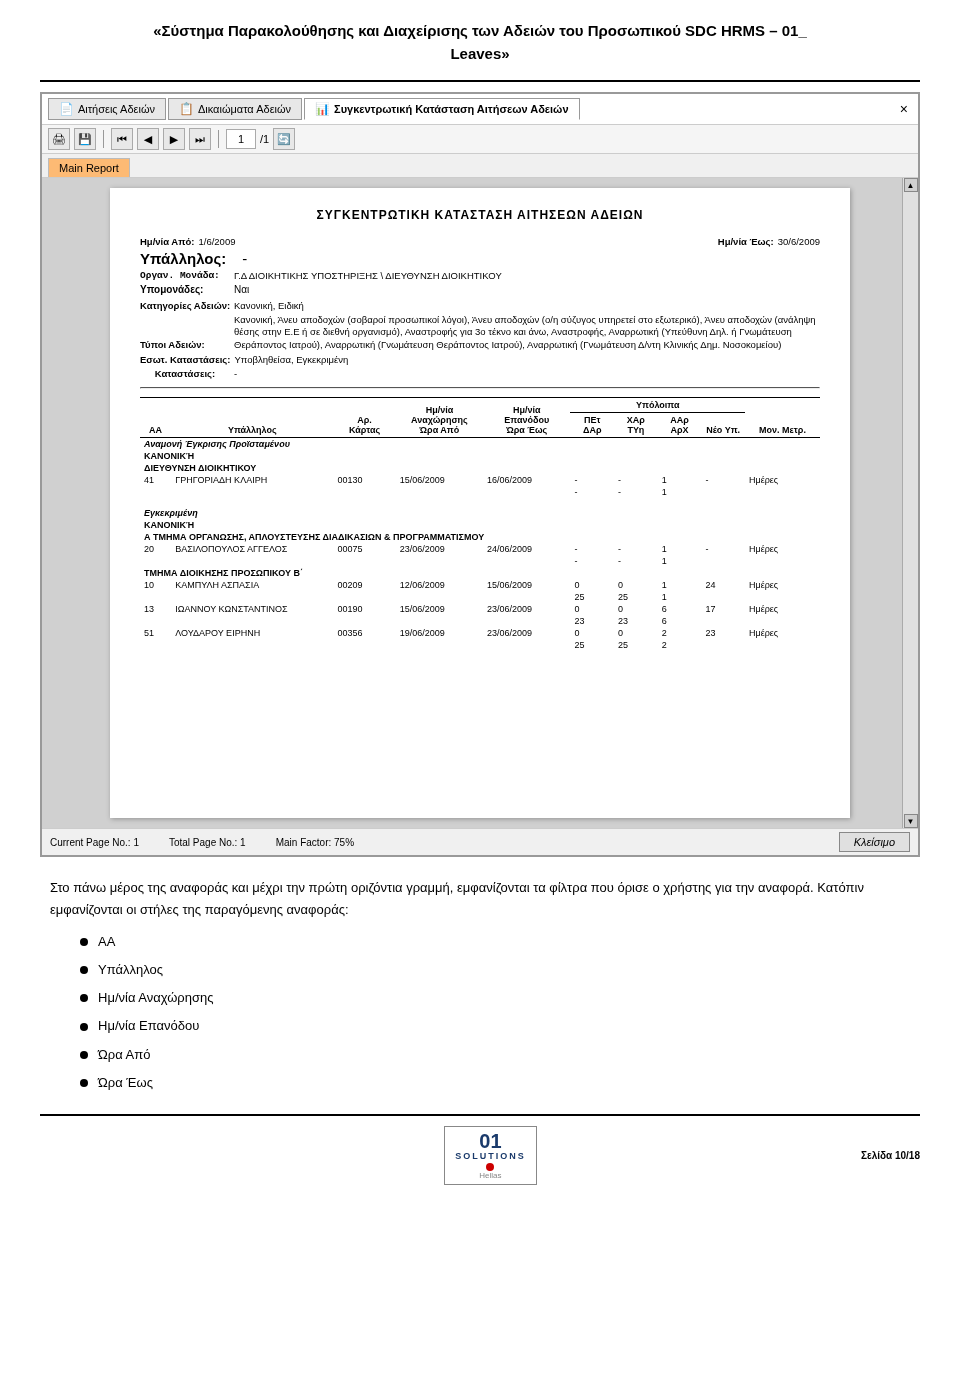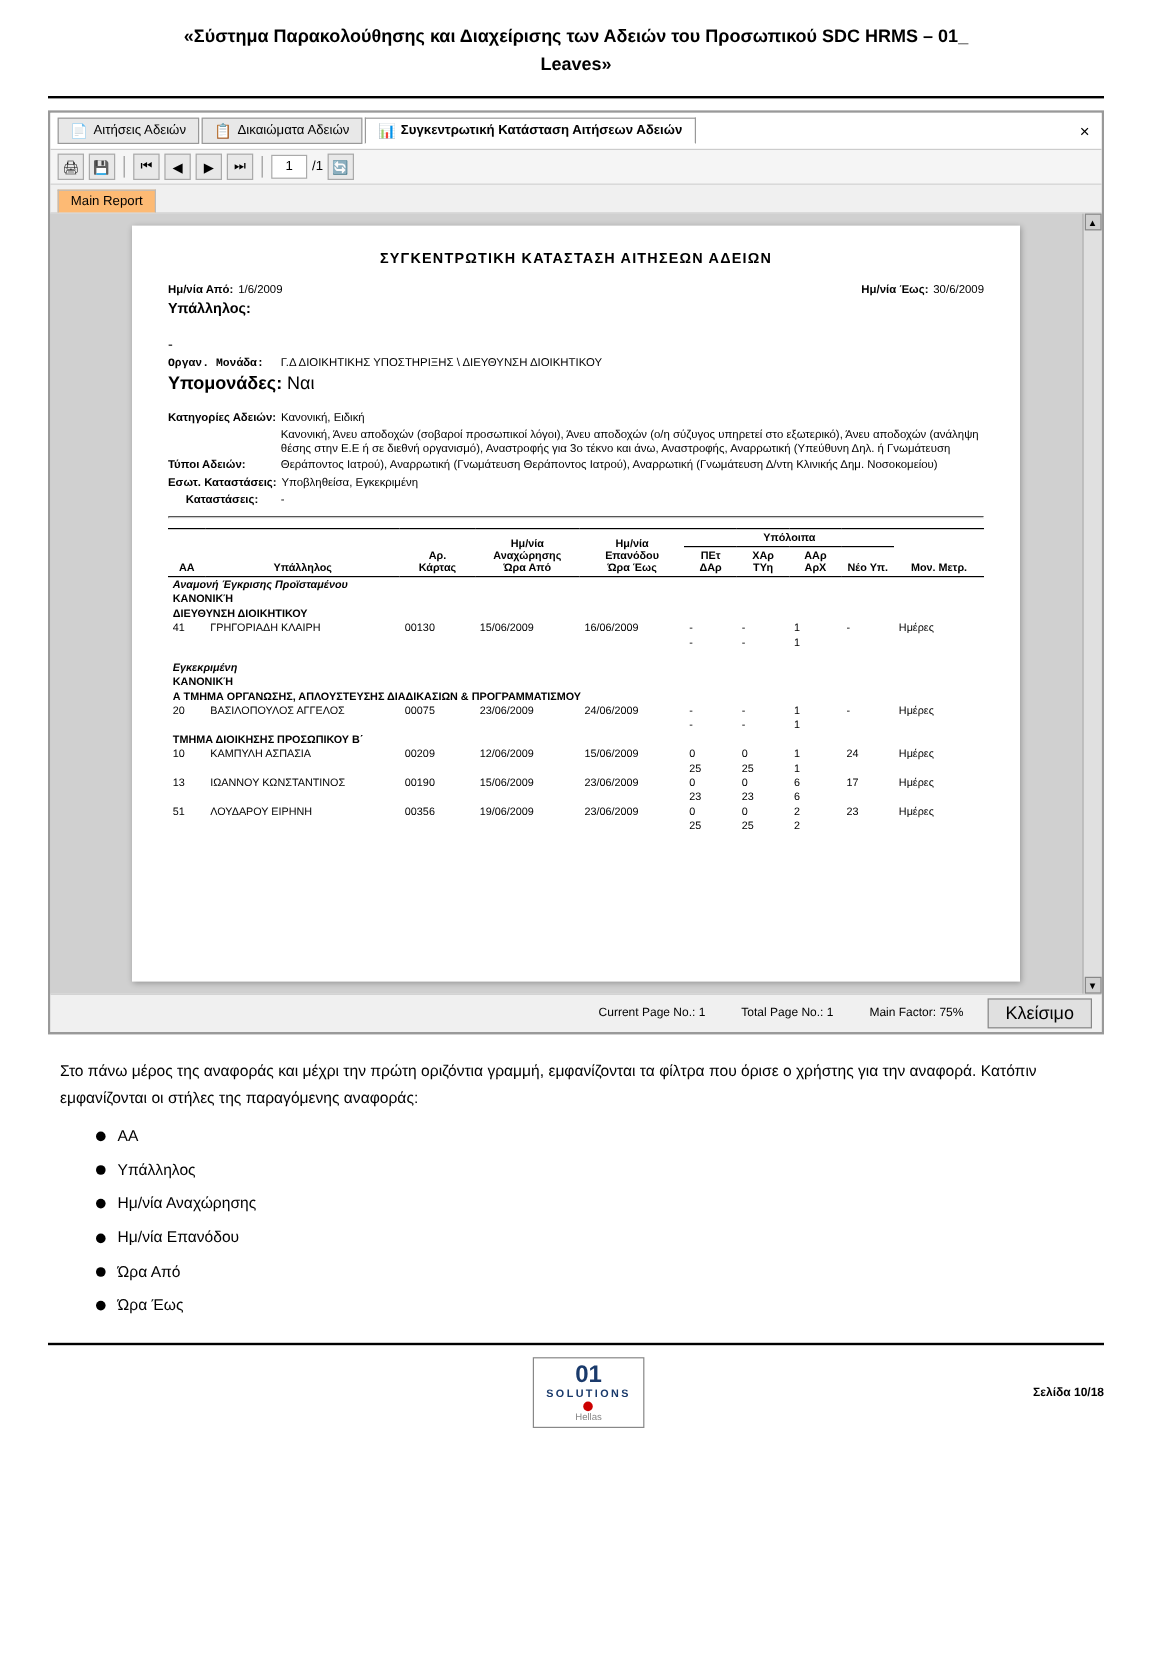--- a/index.html
+++ b/index.html
@@ -253,34 +253,35 @@
 
     
     .status-bar {
       background: #f0f0f0;
       border-top: 1px solid #ccc;
       padding: 3px 8px;
       display: flex;
       align-items: center;
       font-size: 10px;
       gap: 20px;
-      justify-content: flex-end;
+      justify-content: space-between;
     }
 
     .status-left {
       display: flex;
       gap: 30px;
     }
 
     .close-btn-bar {
       border: 1px solid #888;
       background: #e0e0e0;
       padding: 3px 14px;
-      font-size: 15px;
+      font-size: 11px;
       cursor: pointer;
+      font-style: italic;
     }
 
     
     .bottom-text {
       margin-top: 12px;
       font-size: 13px;
       line-height: 1.7;
       padding: 0 10px;
     }
 
@@ -393,31 +394,31 @@
           <div style="display:flex; gap:4px;">
             <span style="font-weight:bold;">Ημ/νία Από:</span>
             <span>1/6/2009</span>
           </div>
           <div style="margin-left:auto; display:flex; gap:4px;">
             <span style="font-weight:bold;">Ημ/νία Έως:</span>
             <span>30/6/2009</span>
           </div>
         </div>
 
-        <div style="display:flex; gap:16px; font-size:12px; margin-bottom:3px;flex-direction:column;">
+        <div style="display:flex; gap:16px; font-size:15px; margin-bottom:3px;">
           <span style="font-weight:bold;">Υπάλληλος:</span>
           <span>-</span>
         </div>
 
         <div style="display:flex; gap:4px; font-size:9.5px; margin-bottom:3px;">
           <span style="font-weight:bold; min-width:90px;font-family:Liberation Mono, monospace;">Οργαν. Μονάδα:</span>
           <span>Γ.Δ ΔΙΟΙΚΗΤΙΚΗΣ ΥΠΟΣΤΗΡΙΞΗΣ \ ΔΙΕΥΘΥΝΣΗ ΔΙΟΙΚΗΤΙΚΟΥ</span>
         </div>
 
-        <div style="display:flex; gap:4px; font-size:15px; margin-bottom:15px;align-items:flex-end;">
+        <div style="display:flex; gap:4px; font-size:10px; margin-bottom:5px;align-items:flex-end;">
           <span style="font-weight:bold; min-width:90px;">Υπομονάδες:</span>
           <span>Ναι</span>
         </div>
 
         <div style="display:flex; gap:4px; font-size:9.5px; margin-bottom:3px;">
           <span style="font-weight:bold; min-width:90px;">Κατηγορίες Αδειών:</span>
           <span>Κανονική, Ειδική</span>
         </div>
 
         <div style="display:flex; gap:4px; font-size:9.5px; margin-bottom:3px;">

